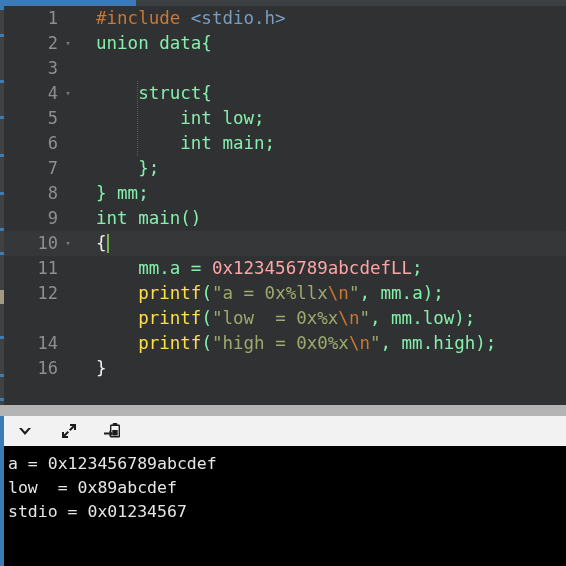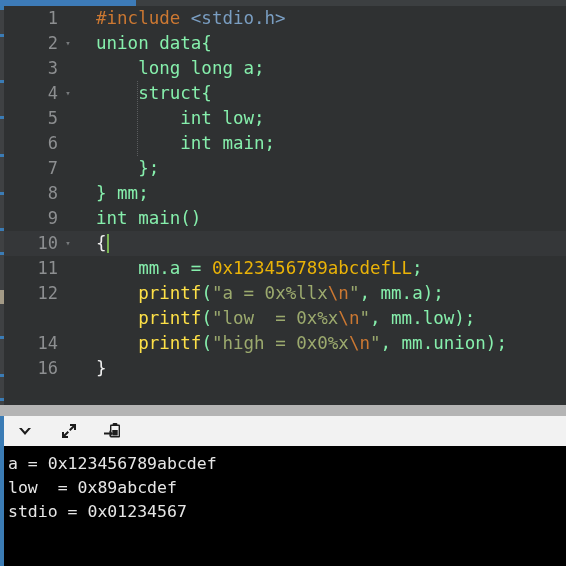--- a/index.html
+++ b/index.html
@@ -41,21 +41,21 @@
   #indent-guide { position:absolute; left:137px; top:81px; width:1px; height:75px;
                   border-left:1px dotted #5a5c5e; z-index:2; }
 
   
   .caret { display:inline-block; width:2px; height:19px; background:#79b553;
            vertical-align:-4px; margin-left:0px; }
 
   
   .kw    { color:#cc7832; }
   .inc   { color:#7a9ec2; }
-  .num   { color:#eab308; }
+  .num   { color:#fca5a5; }
   .fn    { color:#fde047; }
   .str   { color:#9caa6e; }
   .esc   { color:#cc7832; }
   .pl    { color:#86efac; }
   .brace { color:#f0f0f0; }
 
   
   #bottom-scrollbar { position:absolute; left:0; bottom:0; width:566px; height:11px;
                       background:#b4b4b4; z-index:6; }
 
@@ -94,32 +94,32 @@
         <div class="seg" style="top: 246px; height: 3px;"></div>
         <div class="seg tan" style="top: 284px; height: 14px;"></div>
         <div class="seg" style="top: 330px; height: 3px;"></div>
         <div class="seg" style="top: 368px; height: 3px;"></div>
         <div class="seg" style="top: 392px; height: 3px;"></div>
       </div>
 
     <div id="code-area">
         <div class="line"><div class="gutter">1</div><div class="code"><span class="kw">#include </span><span class="inc">&lt;stdio.h&gt;</span></div></div>
         <div class="line"><div class="gutter">2</div><div class="fold">▾</div><div class="code"><span class="pl">union data{</span></div></div>
-        <div class="line"><div class="gutter">3</div><div class="code"><span class="pl">    long long a;</span></div></div>
+        <div class="line"><div class="gutter">3</div></div>
         <div class="line"><div class="gutter">4</div><div class="fold">▾</div><div class="code"><span class="pl">    struct{</span></div></div>
         <div class="line"><div class="gutter">5</div><div class="code"><span class="pl">        int low;</span></div></div>
         <div class="line"><div class="gutter">6</div><div class="code"><span class="pl">        int main;</span></div></div>
         <div class="line"><div class="gutter">7</div><div class="code"><span class="pl">    };</span></div></div>
         <div class="line"><div class="gutter">8</div><div class="code"><span class="pl">} mm;</span></div></div>
         <div class="line"><div class="gutter">9</div><div class="code"><span class="pl">int main()</span></div></div>
         <div class="line current"><div class="gutter">10</div><div class="fold">▾</div><div class="code"><span class="brace">{</span><span class="caret"></span></div></div>
         <div class="line"><div class="gutter">11</div><div class="code"><span class="pl">    mm.a = </span><span class="num">0x123456789abcdefLL</span><span class="pl">;</span></div></div>
         <div class="line"><div class="gutter">12</div><div class="code"><span class="pl">    </span><span class="fn">printf</span><span class="pl">(</span><span class="str">"a = 0x%llx</span><span class="esc">\n</span><span class="str">"</span><span class="pl">, mm.a);</span></div></div>
         <div class="line"><div class="code"><span class="pl">    </span><span class="fn">printf</span><span class="pl">(</span><span class="str">"low  = 0x%x</span><span class="esc">\n</span><span class="str">"</span><span class="pl">, mm.low);</span></div></div>
-        <div class="line"><div class="gutter">14</div><div class="code"><span class="pl">    </span><span class="fn">printf</span><span class="pl">(</span><span class="str">"high = 0x0%x</span><span class="esc">\n</span><span class="str">"</span><span class="pl">, mm.union);</span></div></div>
+        <div class="line"><div class="gutter">14</div><div class="code"><span class="pl">    </span><span class="fn">printf</span><span class="pl">(</span><span class="str">"high = 0x0%x</span><span class="esc">\n</span><span class="str">"</span><span class="pl">, mm.high);</span></div></div>
         <div class="line"><div class="gutter">16</div><div class="code"><span class="brace">}</span></div></div>
       </div>
 
     <div id="indent-guide"></div>
 
     <div id="bottom-scrollbar"></div>
   </div>
 
   <div id="toolbar">
 

